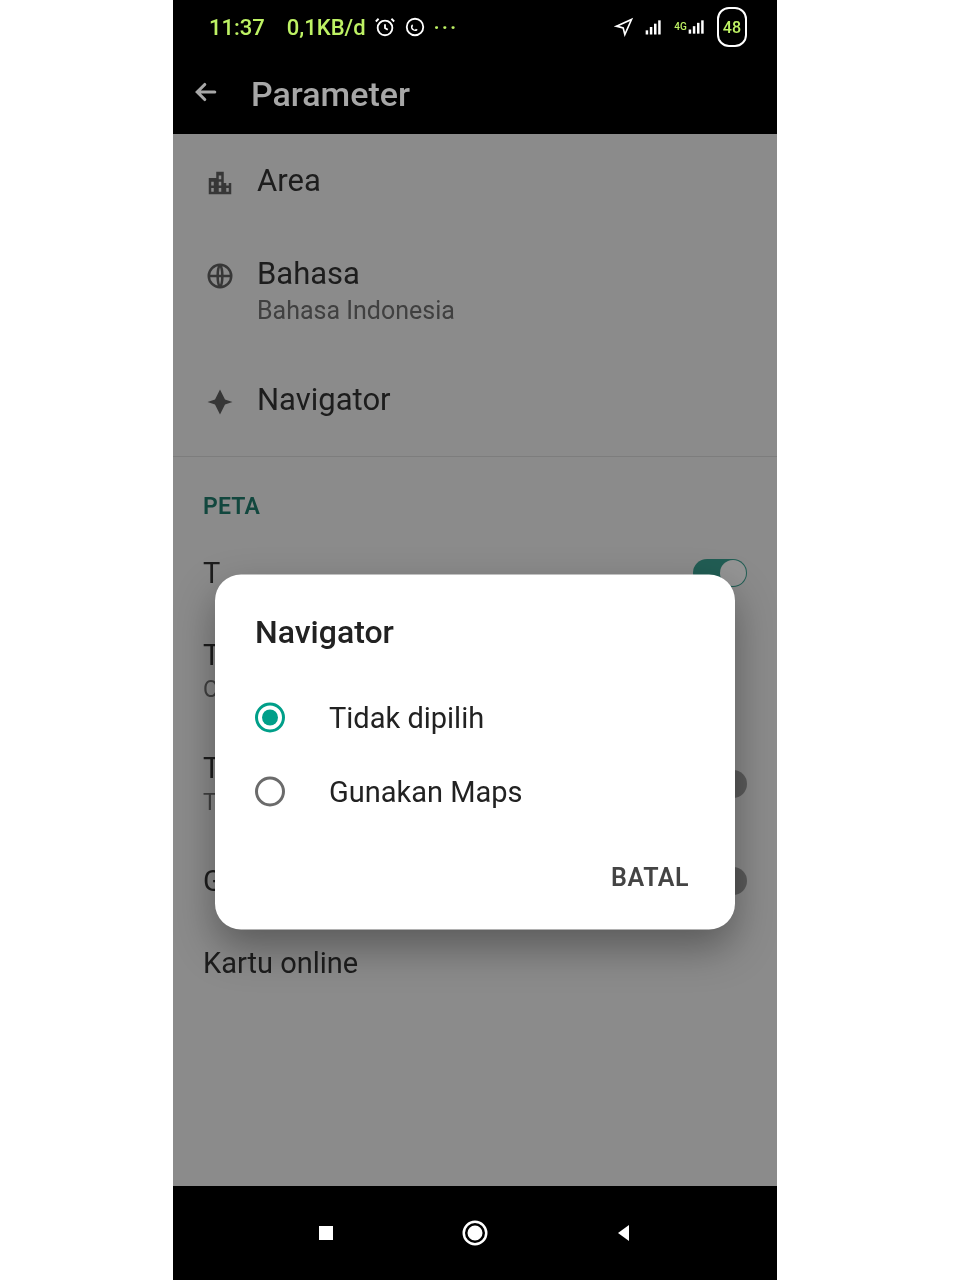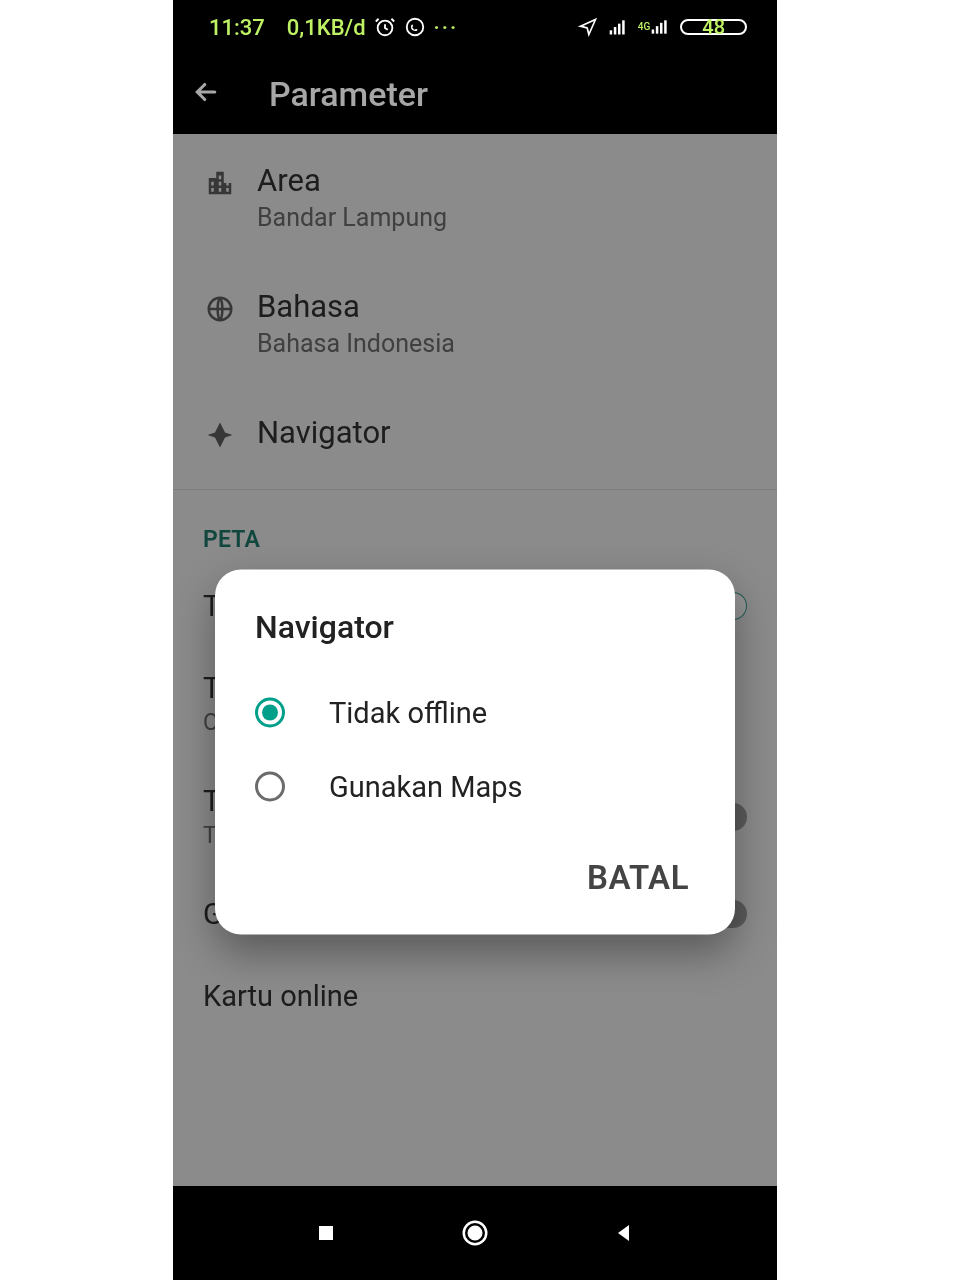--- a/index.html
+++ b/index.html
@@ -54,34 +54,34 @@
   }
   .statusbar .left { display: flex; align-items: center; gap: 8px; }
   .statusbar .spacer { flex: 1; }
   .statusbar .right { display: flex; align-items: center; gap: 10px; }
   .stat-icon { display: inline-flex; }
   .battery {
     display: inline-flex;
     align-items: center;
     border: 2px solid #fff;
     border-radius: 12px;
-    padding: 0 20px;
-    height: 16px;
-    font-size: 20px;
+    padding: 0 4px;
+    height: 40px;
+    font-size: 16px;
   }
 
   
   .appbar {
     height: 80px;
     background: #000;
     color: #a7a7a7;
     display: flex;
     align-items: center;
     padding: 0 18px;
-    gap: 48px;
+    gap: 30px;
   }
   .appbar .back svg { stroke: #a7a7a7; }
   .appbar .title { font-size: 34px; font-weight: 500; }
 
   
   .content { background: #efefef; height: 1052px; position: relative; }
   .row {
     display: flex;
     align-items: flex-start;
     padding: 28px 30px;
@@ -141,21 +141,21 @@
     width: 30px; height: 30px; border-radius: 50%;
     border: 3px solid #6b6b6b; position: relative; flex-shrink:0;
   }
   .radio.selected { border-color: #009f89; }
   .radio.selected::after {
     content: ""; position: absolute; inset: 4px;
     background: #009f89; border-radius: 50%;
   }
   .opt-label { font-size: 29px; color: #222; }
   .dialog-actions { display:flex; justify-content:flex-end; margin-top: 24px; }
-  .dialog-btn { font-size: 33px; font-weight: 600; color: #444; letter-spacing: .5px; padding: 10px 6px; }
+  .dialog-btn { font-size: 25px; font-weight: 600; color: #444; letter-spacing: .5px; padding: 10px 6px; }
 
   
   .navbar {
     position: absolute; left:0; right:0; bottom:0;
     height: 94px; background:#000;
     display:flex; align-items:center; justify-content:space-around;
     padding: 0 80px;
   }
   .nav-btn { color:#fff; display:flex; align-items:center; justify-content:center; }
 </style>
@@ -240,21 +240,20 @@
   <div class="content">
 
     <div class="row">
       <span class="lead-icon">
         <svg width="30" height="30" viewBox="0 0 24 24" fill="#5f5f5f">
             <path d="M3 21V8h6V3h6v9h6v9H3zm2-2h2v-3H5v3zm0-5h2v-3H5v3zm6 5h2v-3h-2v3zm0-5h2v-3h-2v3zm0-5h2V6h-2v3zm6 10h2v-3h-2v3zm0-5h2v-2h-2v2z"></path>
           </svg>
       </span>
       <div class="texts">
         <div class="label">Area</div>
-        <div class="sub">Bandar Lampung</div>
       </div>
     </div>
 
     <div class="row">
       <span class="lead-icon">
         <svg width="30" height="30" viewBox="0 0 24 24" fill="none" stroke="#5f5f5f" stroke-width="2">
             <circle cx="12" cy="12" r="9"></circle>
             <path d="M3 12h18M12 3c2.5 3 2.5 15 0 18M12 3c-2.5 3-2.5 15 0 18"></path>
           </svg>
       </span>
@@ -320,21 +319,21 @@
       </div>
     </div>
 
     <div class="scrim"></div>
 
     <div class="dialog">
       <div class="dialog-title">Navigator</div>
 
       <div class="option">
         <span class="radio selected"></span>
-        <span class="opt-label">Tidak offline</span>
+        <span class="opt-label">Tidak dipilih</span>
       </div>
       <div class="option">
         <span class="radio"></span>
         <span class="opt-label">Gunakan Maps</span>
       </div>
 
       <div class="dialog-actions">
         <span class="dialog-btn">BATAL</span>
       </div>
     </div>

